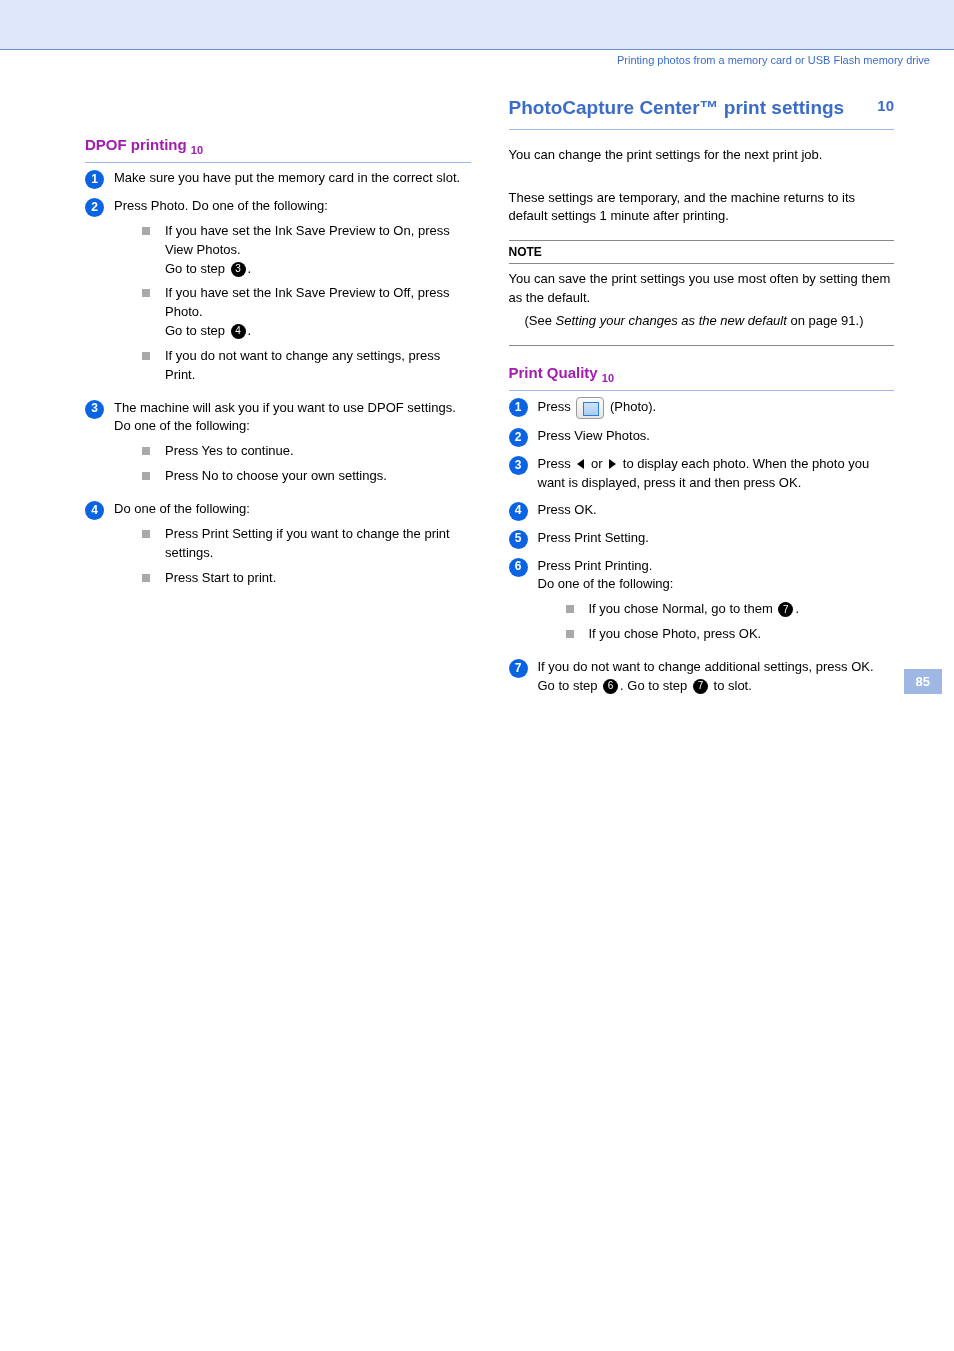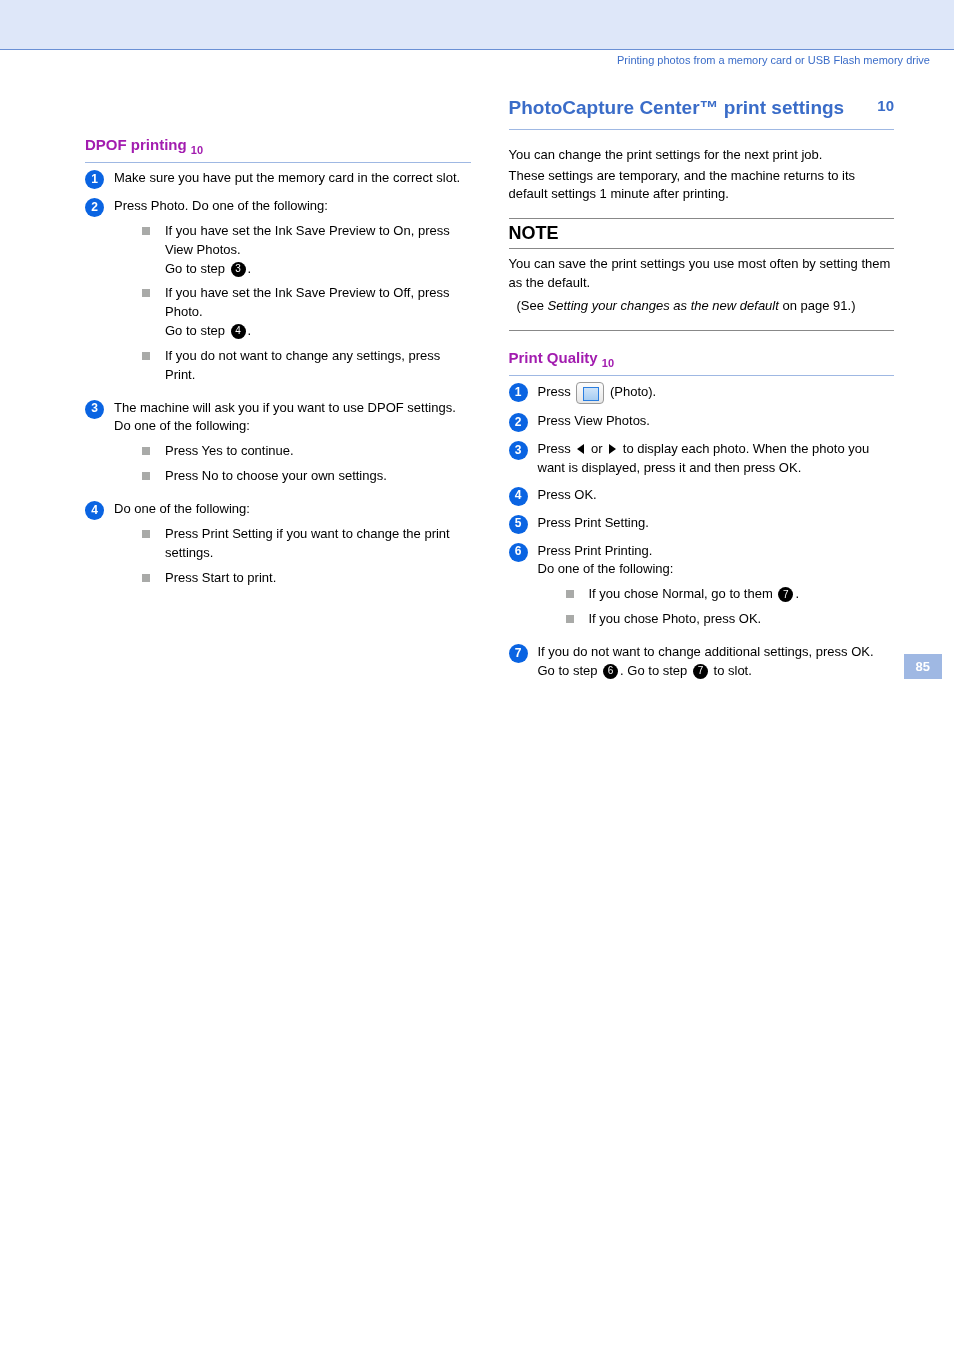--- a/index.html
+++ b/index.html
@@ -238,26 +238,26 @@
     </div>
   </div>
 
   <div class="col">
     <div class="head-row">
       <h2 style="color:#3a6cc8;font-size:19px;font-weight:bold;margin:0;line-height:1.25;">PhotoCapture Center™ print settings</h2>
       <span class="chapter-label">10</span>
     </div>
     <div style="height:10px;border-bottom:1.5px solid #9fb8e3;margin-bottom:16px;"></div>
 
-    <p style="line-height:1.45;margin:0 0 2px 0;">You can change the print settings for the next print job.</p>
+    <p style="line-height:1.45;margin:0 0 24px 0;">You can change the print settings for the next print job.</p>
     <p style="line-height:1.45;margin:0 0 14px 0;">These settings are temporary, and the machine returns to its default settings 1 minute after printing.</p>
 
-    <div style="font-weight:bold;font-size:18px;border-top:1px solid #888;border-bottom:1px solid #888;padding:4px 0;margin-bottom:6px;">NOTE</div>
+    <div style="font-weight:bold;font-size:12px;border-top:1px solid #888;border-bottom:1px solid #888;padding:4px 0;margin-bottom:6px;">NOTE</div>
     <p style="line-height:1.45;margin:0 0 4px 0;">You can save the print settings you use most often by setting them as the default.</p>
-    <p style="line-height:1.45;margin:0 0 14px 8px;font-style:italic;">
+    <p style="line-height:1.45;margin:0 0 14px 16px;font-style:italic;">
       <span style="font-style:normal;">(See </span><span style="font-style:italic">Setting your changes as the new default</span><span style="font-style:normal;"> on page 91.)</span>
     </p>
     <div style="border-bottom:1px solid #888;margin-bottom:18px;"></div>
 
     <h3 class="section-heading">
       <span>Print Quality</span>
       <span class="head-subscript">10</span>
     </h3>
 
     <div class="step">

